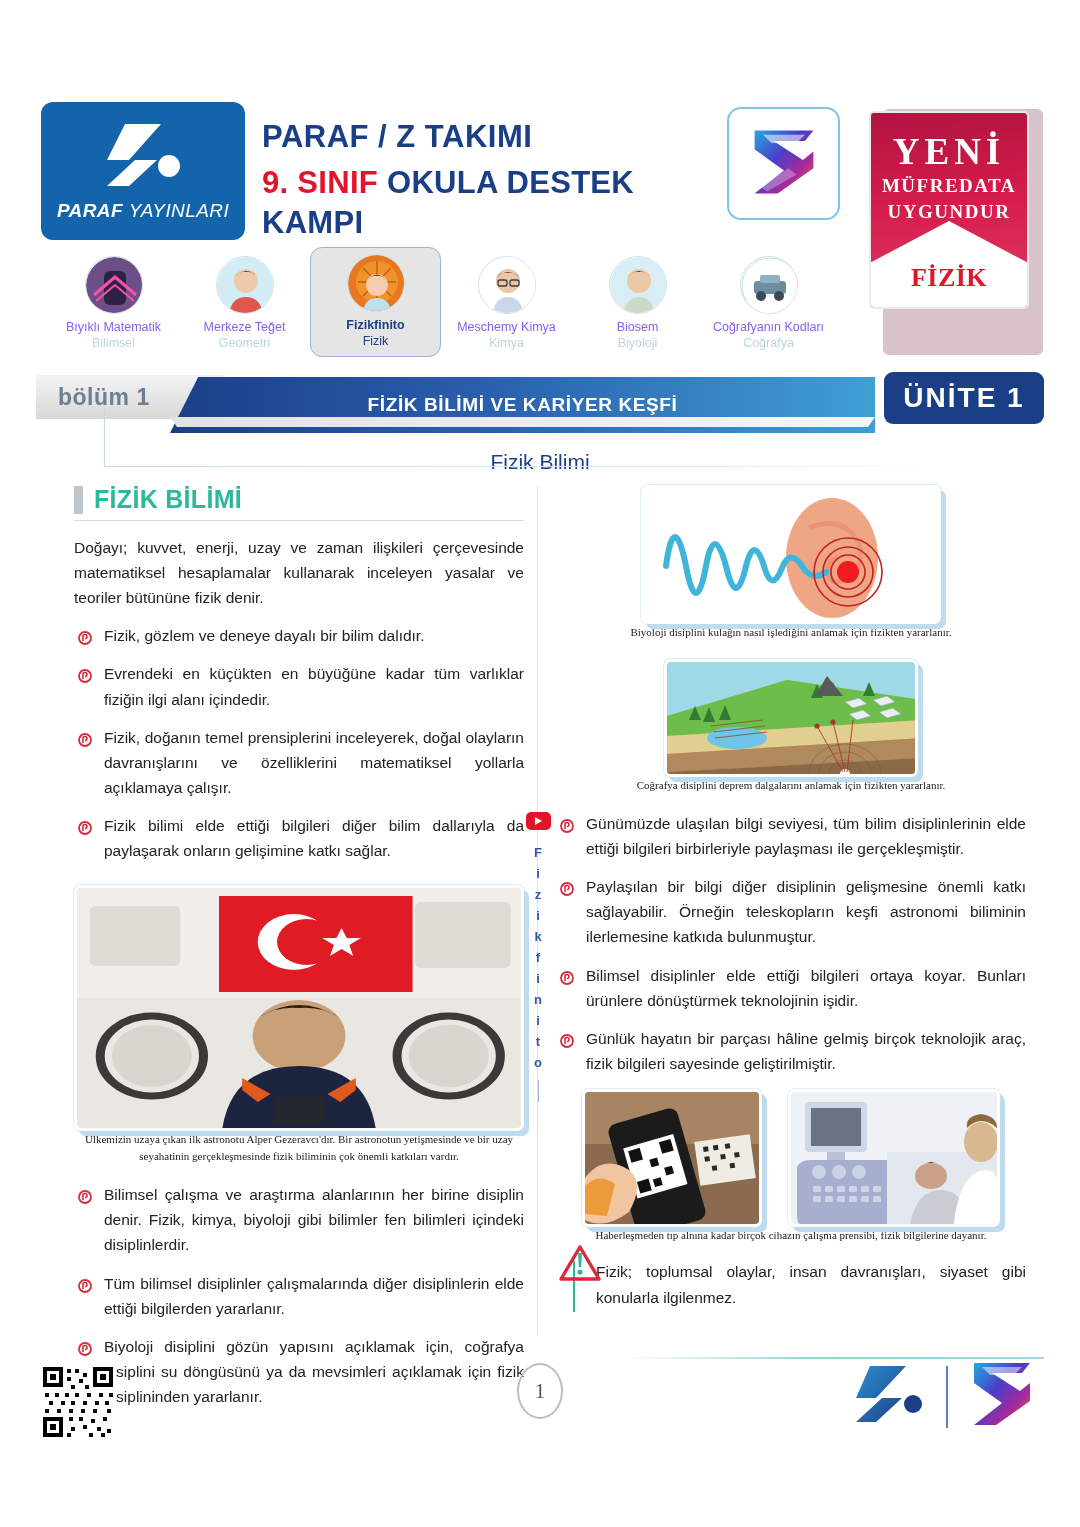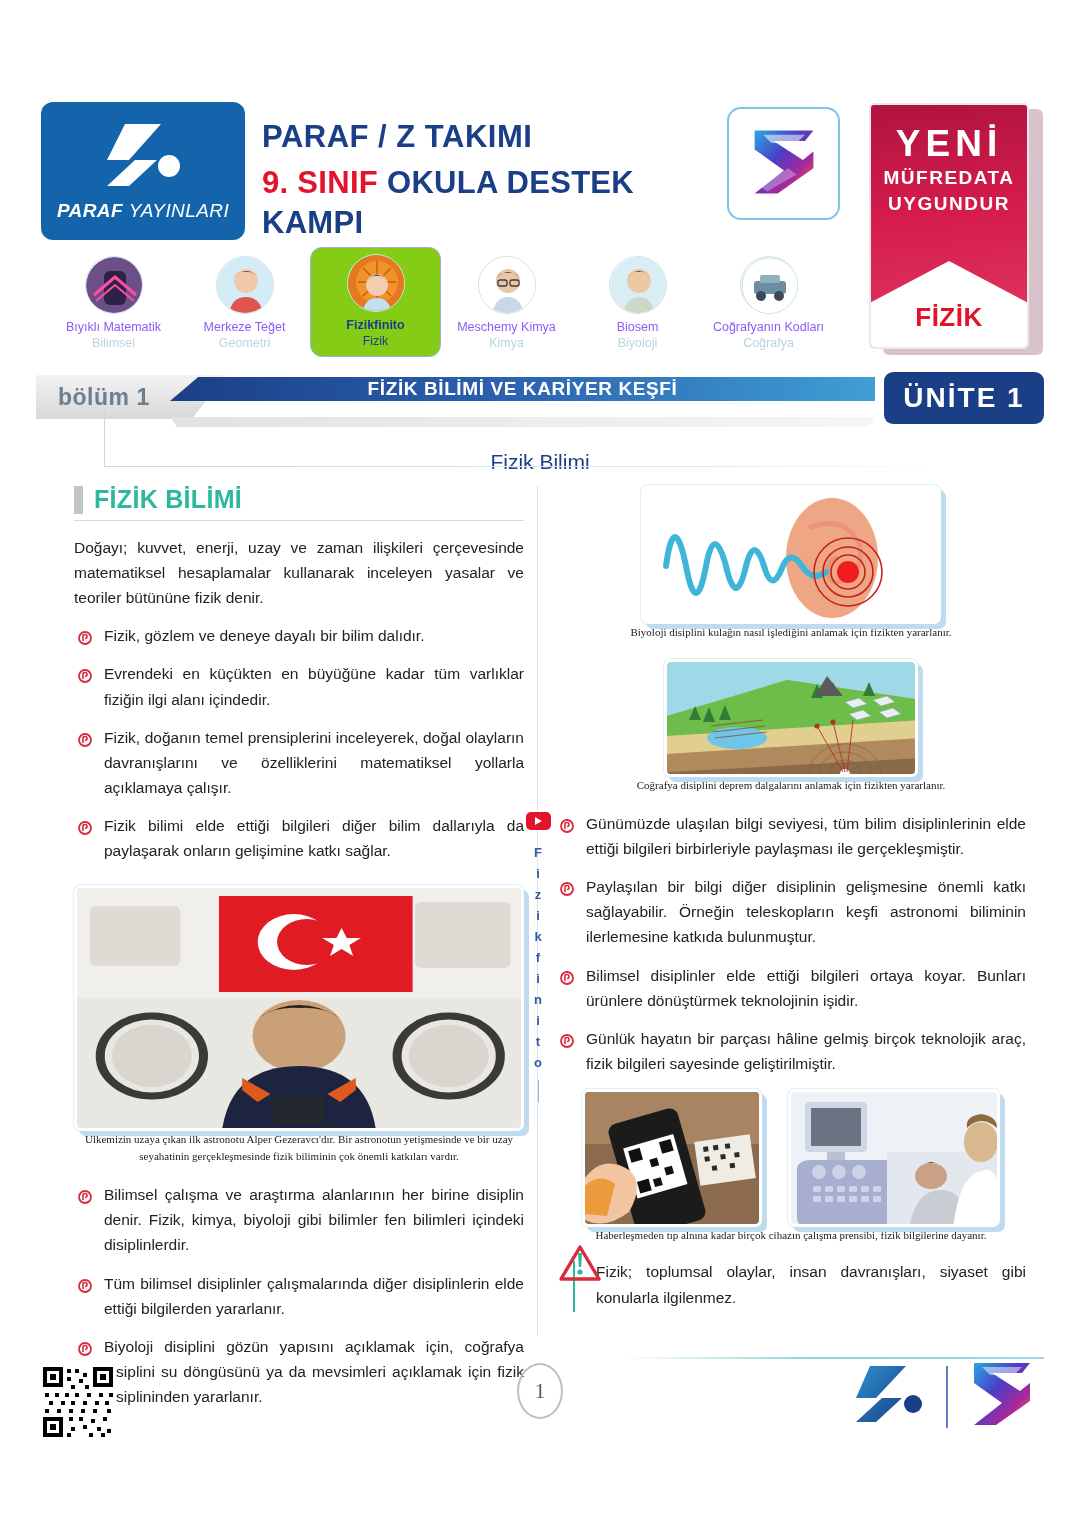--- a/index.html
+++ b/index.html
@@ -50,24 +50,25 @@
 
   .yeni-badge {
     position: absolute; left: 869px; top: 103px;
     width: 167px; height: 252px;
   }
   .yeni-shadow {
     position: absolute; left: 14px; top: 6px; width: 160px; height: 246px;
     background: #d9c3cb; border-radius: 6px;
   }
   .yeni-body {
-    position: absolute; left: 0; top: 0; width: 160px; height: 246px;
+    position: absolute; left: 0; top: 8px; width: 160px; height: 198px;
     background: linear-gradient(175deg,#b01440 0%, #d51c4b 45%, #e03a63 100%);
     border-radius: 5px; overflow: hidden;
     border: 2px solid #e9e9ee;
+    font-family: Liberation Serif, serif;
   }
   .yeni-top { padding-top: 20px; text-align: center; }
   .yeni-big { color: #fff; font-size: 37px; font-weight: 700; letter-spacing: 5px; line-height: 1; }
   .yeni-sub { color: #fff; font-size: 19px; font-weight: 700; letter-spacing: 1.5px; line-height: 1.12; margin-top: 5px;}
   .yeni-arrow {
     position: absolute; left: 0; bottom: 0; width: 100%; height: 86px;
     background: #fff;
     clip-path: polygon(0% 100%, 0% 48%, 50% 0%, 100% 48%, 100% 100%);
   }
   .yeni-fizik {
@@ -77,21 +78,21 @@
   }
 
   
   .teachers {
     position: absolute; left: 48px; top: 252px;
     width: 810px; height: 112px;
     display: flex; align-items: flex-start;
   }
   .teacher { width: 131px; text-align: center; position: relative; padding-top: 4px;}
   .teacher.active {
-    background: #84cc16; border: 1px solid #9fb0df; border-radius: 12px;
+    background: #e5e5e5; border: 1px solid #9fb0df; border-radius: 12px;
     padding-top: 6px; padding-bottom: 6px; margin-top: -5px;
   }
   .t-ava {
     width: 58px; height: 58px; border-radius: 50%;
     margin: 0 auto 5px auto; overflow: hidden;
     border: 1px solid #cfe2ec;
     position: relative;
   }
   .t-name { font-size: 12.5px; color: #8b5cf6; line-height: 1.3; }
   .t-sub  { font-size: 12.5px; color: #b9d4e2; line-height: 1.3; }
@@ -101,21 +102,21 @@
   
   .unitbar { position: absolute; left: 0; top: 372px; width: 1080px; height: 56px; }
   .bolum-tab {
     position: absolute; left: 36px; top: 3px; width: 190px; height: 44px;
     background: linear-gradient(180deg,#f3f3f3,#d8d8d8);
     clip-path: polygon(0 0, 100% 0, 82% 100%, 0% 100%);
     display: flex; align-items: center; padding-left: 22px;
   }
   .bolum-txt { font-size: 23px; color: #6b7f93; font-weight: 700; letter-spacing: .5px;}
   .unit-strip {
-    position: absolute; left: 170px; top: 5px; width: 705px; height: 24px;
+    position: absolute; left: 170px; top: 5px; width: 705px; height: 56px;
     background: linear-gradient(90deg,#1b3f86 0%, #2a5fae 45%, #3f9fd4 100%);
     clip-path: polygon(4% 0, 100% 0, 100% 100%, 0% 100%);
     display: flex; align-items: center; justify-content: center;
   }
   .unit-strip span {
     color: #fff; font-size: 19px; font-weight: 700; letter-spacing: .6px;
   }
   .unit-strip-shadow{
     position:absolute; left:170px; top:45px; width:705px; height:10px;
     background: linear-gradient(90deg,#e2e2e2,#f6f6f6);

